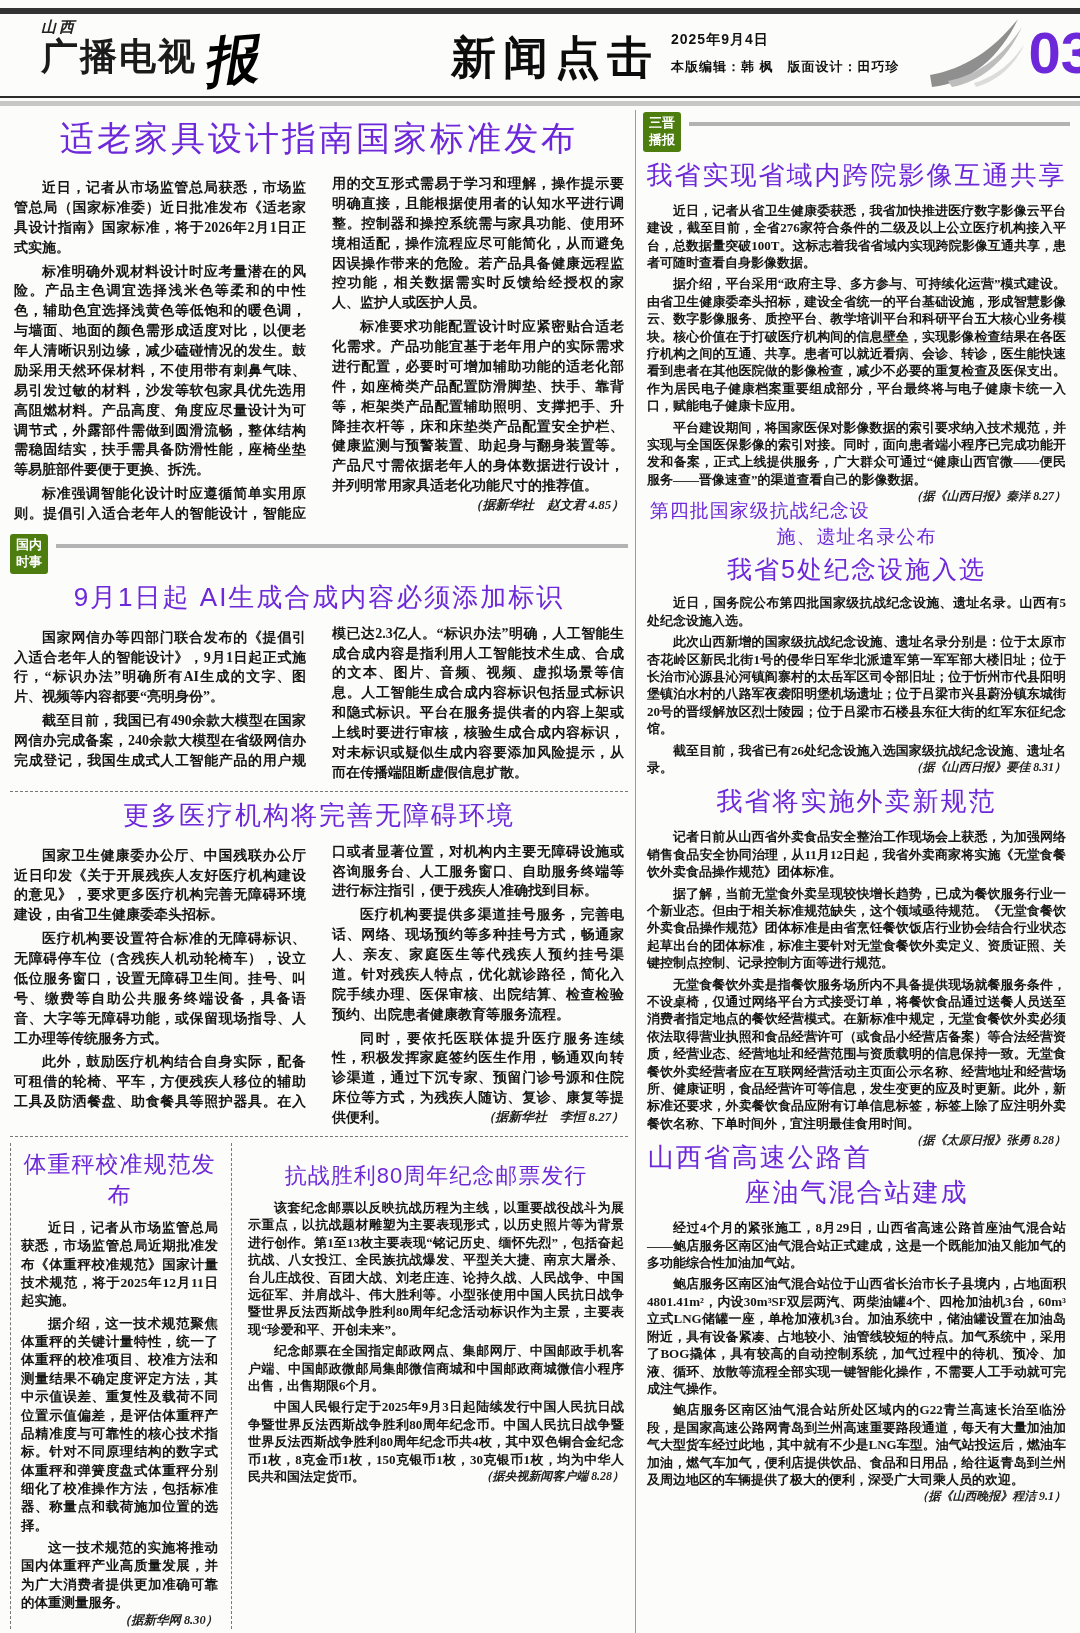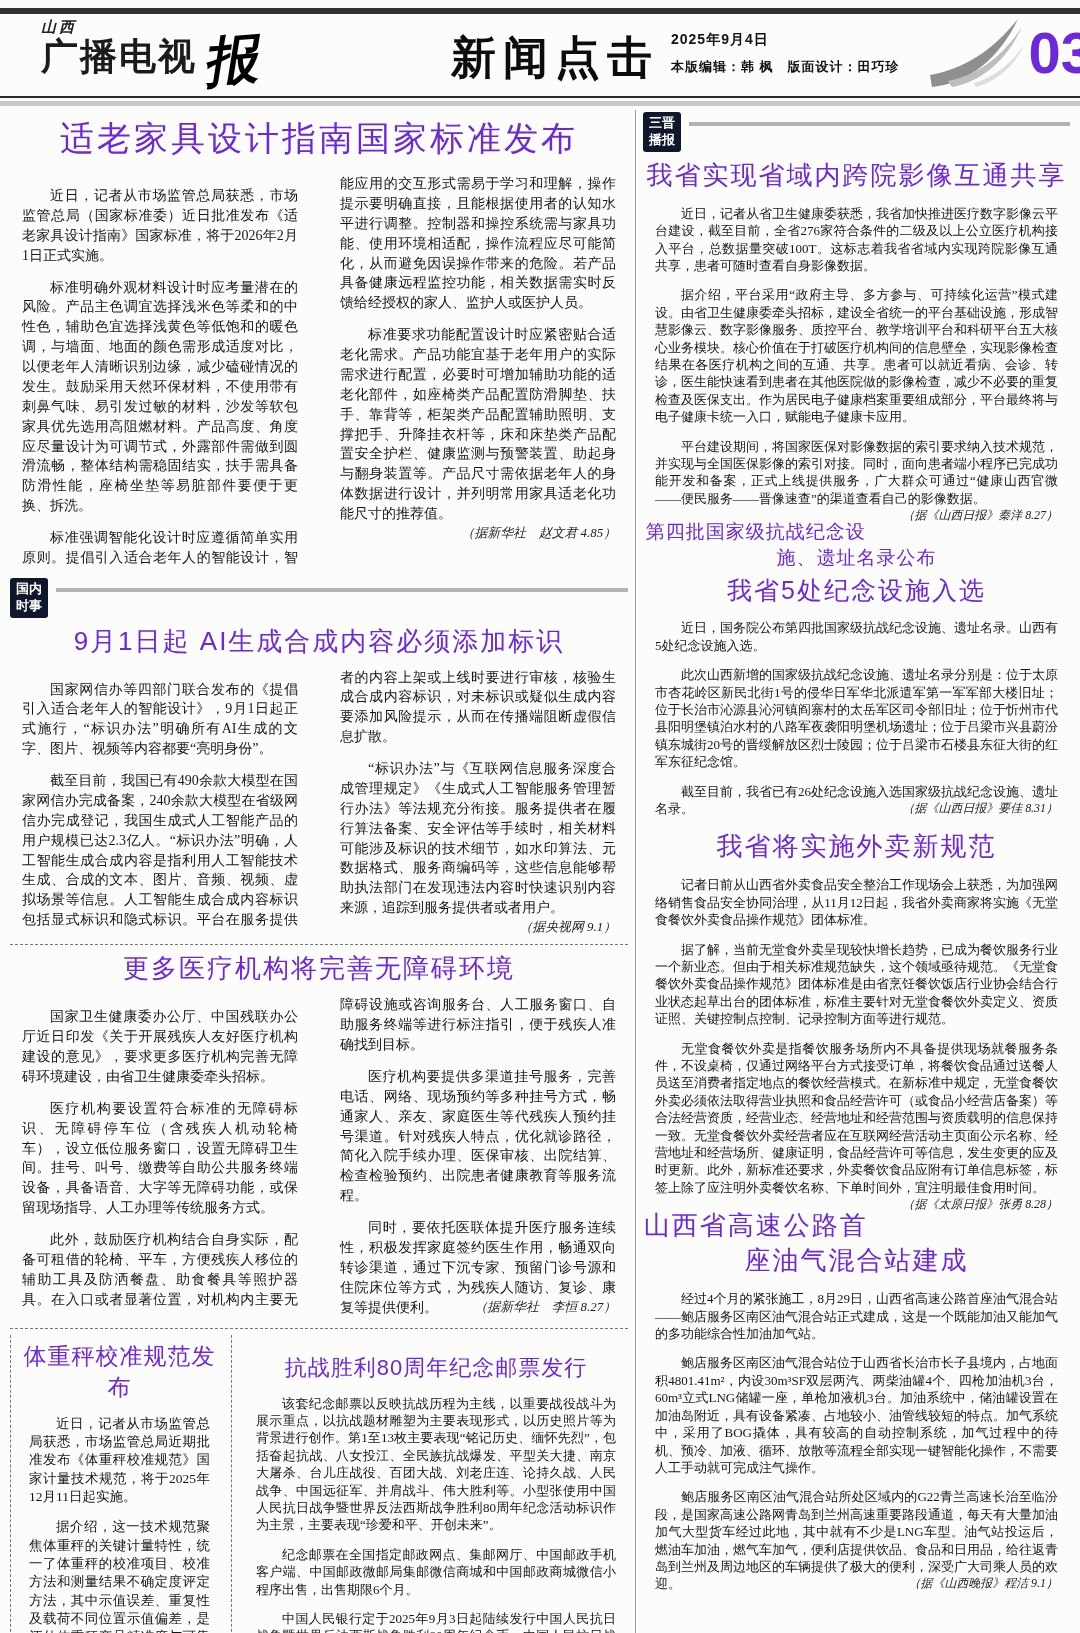--- a/index.html
+++ b/index.html
@@ -31,30 +31,30 @@
   .col-right { flex:1; min-width:0; overflow:hidden; }
   
   .headline { font-family:"Liberation Sans",sans-serif; font-weight:normal; text-align:center; color:#6d28d9; }
   .h-xl  { font-size:34px; letter-spacing:3px; margin:6px 0 12px; }
   .h-lg  { font-size:26px; letter-spacing:2px; margin:6px 0 9px; }
   .h-md  { font-size:22px; letter-spacing:1px; margin:16px 0 8px; }
   .h-sub { font-size:19px; letter-spacing:1px; margin:10px 0 0; }
   .h-lg2 { font-size:25px; letter-spacing:2px; margin:3px 0 8px; }
   .body { font-size:14px; line-height:1.42; }
   .two-col { column-count:2; column-gap:18px; }
-  .para { margin:12px; text-indent:2em; text-align:justify; }
+  .para { margin:4px; text-indent:2em; text-align:justify;font-weight:bold; }
   .source { float:right; font-style:italic; font-size:0.92em; color:#222; padding-left:8px; }
   .col-right .body { font-size:13px; line-height:1.34; }
   .col-right article { margin-bottom:8px; }
   .art-scale .body { font-size:13.5px; line-height:1.36; }
   .art-stamps .body { font-size:13px; line-height:1.34; }
   
   .label-row { display:flex; align-items:flex-start; margin:10px 0 2px; }
   .col-right .label-row { margin:2px 0 2px; }
-  .label-box { background:#0f172a; color:#fff; font-family:"Liberation Sans",sans-serif; font-size:13px; font-weight:bold; line-height:1.3; padding:3px 6px; border-radius:3px; text-align:center; flex:0 0 auto; }
+  .label-box { background:#4d7c0f; color:#fff; font-family:"Liberation Sans",sans-serif; font-size:13px; font-weight:bold; line-height:1.3; padding:3px 6px; border-radius:3px; text-align:center; flex:0 0 auto; }
   .label-line { flex:1; height:4px; background:#b3b3b3; margin:10px 0 0 8px; }
   .dashed-h { border-top:1px dashed #777; margin:8px 0 6px; }
   .bottom-row { display:flex; }
   .art-scale { width:222px; box-sizing:border-box; border-left:1px dashed #777; border-right:1px dashed #777; padding:2px 9px 0 6px; overflow:hidden; }
   .art-scale .headline { font-size:23px; letter-spacing:1px; margin:4px 0 8px; }
   .art-stamps { flex:1; min-width:0; padding:2px 0 0 12px; overflow:hidden; }
 </style>
 </head>
 <body>
 
@@ -106,21 +106,20 @@
           <div>时事</div>
         </div>
         <div class="label-line"></div>
       </div>
 
       <article>
         <h2 class="headline h-lg">9月1日起 AI生成合成内容必须添加标识</h2>
         <div class="body two-col">
             <p class="para">国家网信办等四部门联合发布的《提倡引入适合老年人的智能设计》，9月1日起正式施行，“标识办法”明确所有AI生成的文字、图片、视频等内容都要“亮明身份”。</p>
             <p class="para">截至目前，我国已有490余款大模型在国家网信办完成备案，240余款大模型在省级网信办完成登记，我国生成式人工智能产品的用户规模已达2.3亿人。“标识办法”明确，人工智能生成合成内容是指利用人工智能技术生成、合成的文本、图片、音频、视频、虚拟场景等信息。人工智能生成合成内容标识包括显式标识和隐式标识。平台在服务提供者的内容上架或上线时要进行审核，核验生成合成内容标识，对未标识或疑似生成内容要添加风险提示，从而在传播端阻断虚假信息扩散。</p>
-            <p class="para">“标识办法”与《互联网信息服务深度合成管理规定》《生成式人工智能服务管理暂行办法》等法规充分衔接。服务提供者在履行算法备案、安全评估等手续时，相关材料可能涉及标识的技术细节，如水印算法、元数据格式、服务商编码等，这些信息能够帮助执法部门在发现违法内容时快速识别内容来源，追踪到服务提供者或者用户。<span class="source">（据央视网 9.1）</span></p>
           </div>
       </article>
 
       <div class="dashed-h"></div>
 
       <article>
         <h2 class="headline h-lg">更多医疗机构将完善无障碍环境</h2>
         <div class="body two-col">
             <p class="para">国家卫生健康委办公厅、中国残联办公厅近日印发《关于开展残疾人友好医疗机构建设的意见》，要求更多医疗机构完善无障碍环境建设，由省卫生健康委牵头招标。</p>
             <p class="para">医疗机构要设置符合标准的无障碍标识、无障碍停车位（含残疾人机动轮椅车），设立低位服务窗口，设置无障碍卫生间。挂号、叫号、缴费等自助公共服务终端设备，具备语音、大字等无障碍功能，或保留现场指导、人工办理等传统服务方式。</p>

